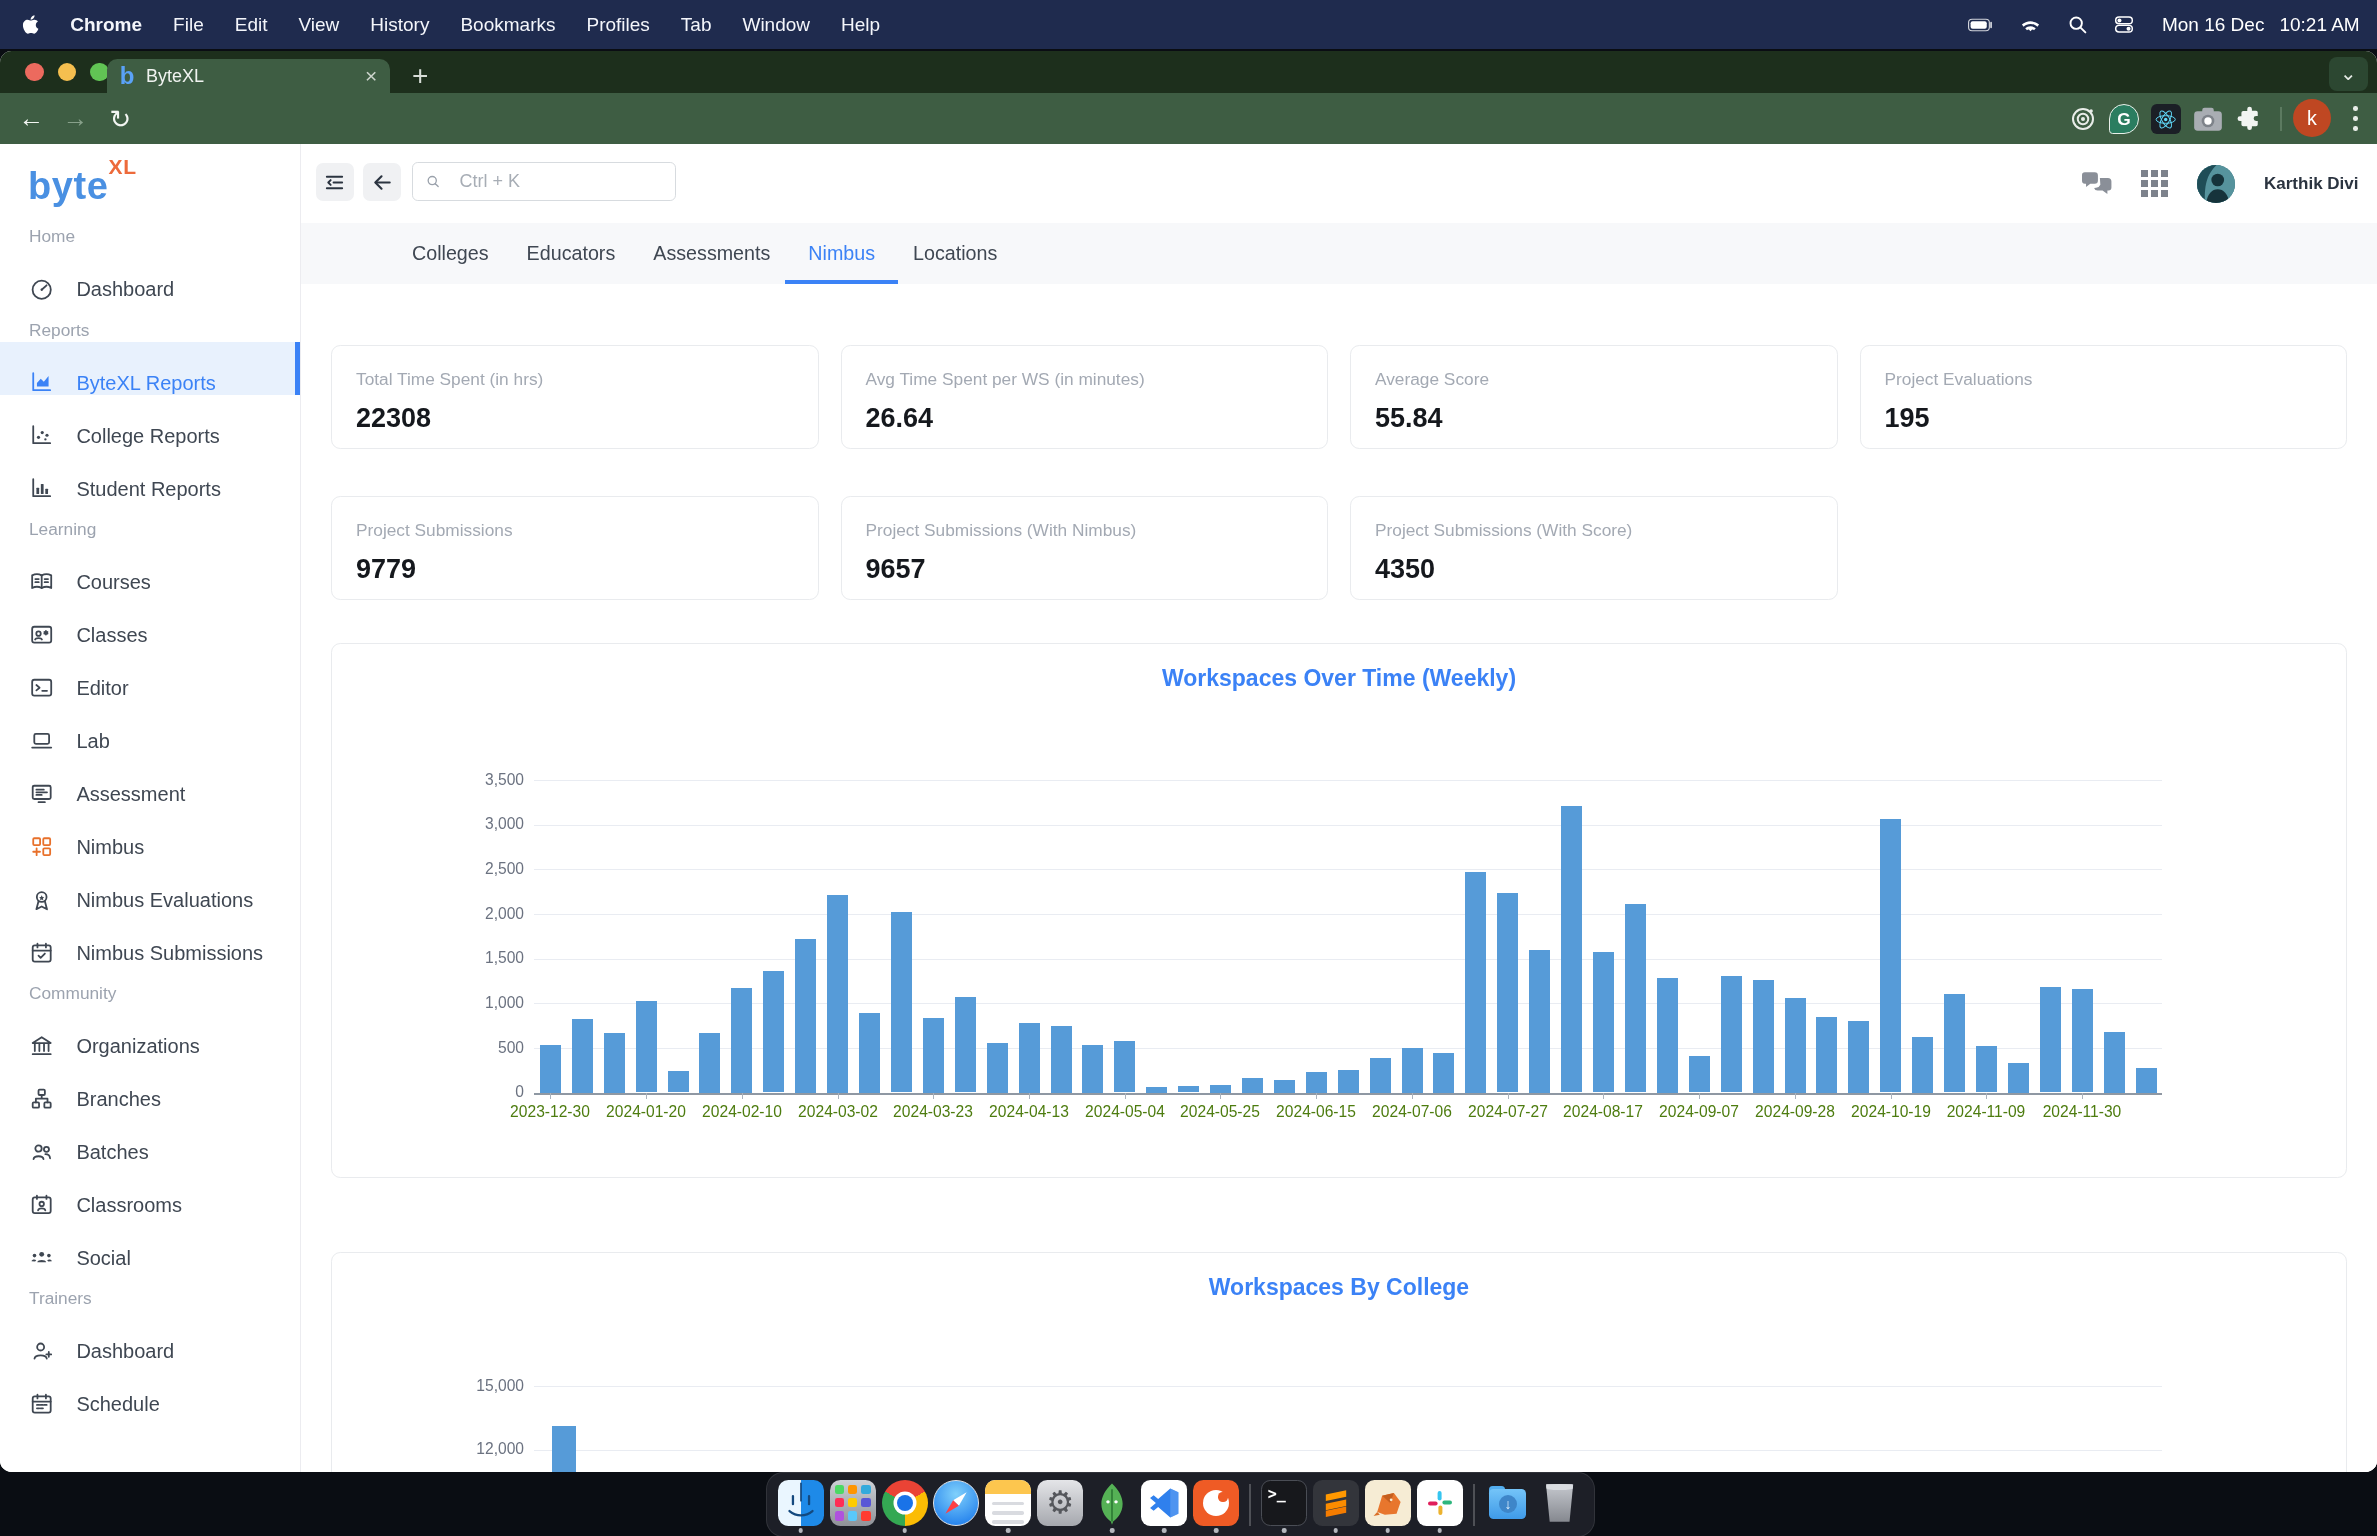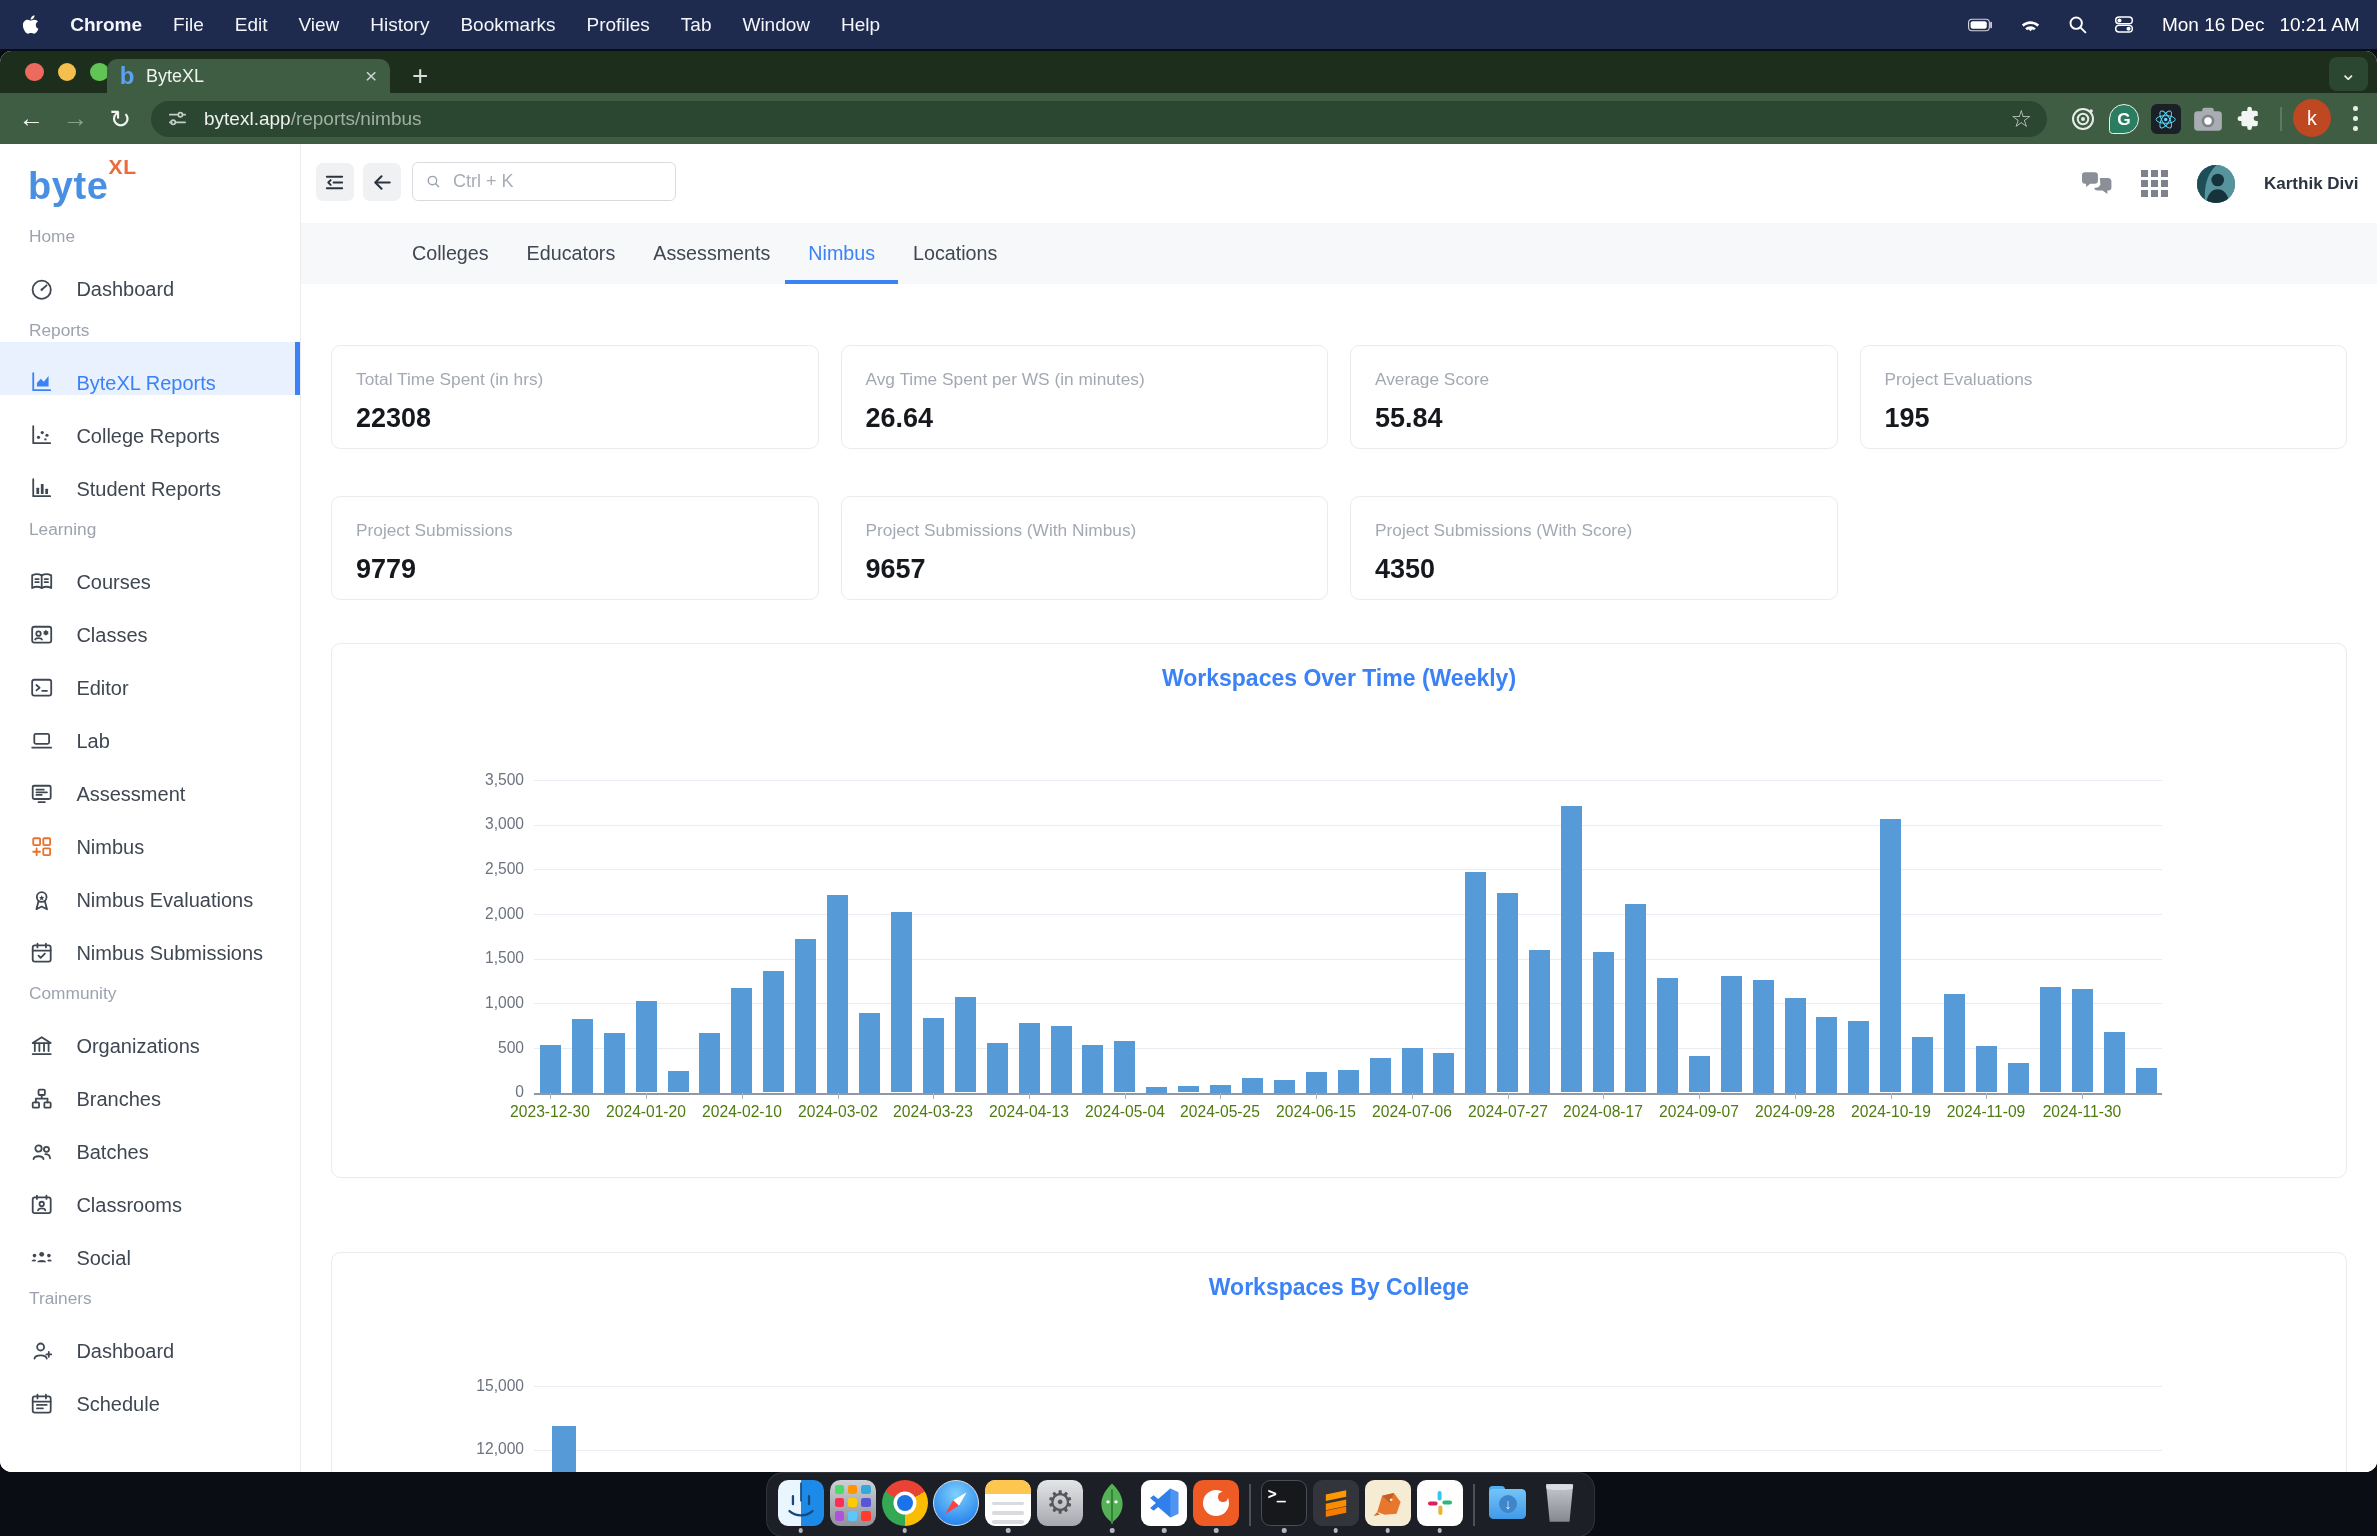--- a/index.html
+++ b/index.html
@@ -56,21 +56,21 @@
   .side-item .sicon { width:25.4px; height:25.4px; flex:0 0 auto; display:flex; }
   .side-item .sicon svg { width:25.4px; height:25.4px; }
   .side-item.active { background:#e8f1fd; color:#3b82f6; }
   .side-item.active::after { content:""; position:absolute; right:0; top:0; bottom:0; width:4.6px; background:#3b82f6; }
   #main { flex:1; display:flex; flex-direction:column; min-width:0; background:#fff; }
   #appheader { height:79px; position:relative; flex:0 0 auto; background:#fff; }
   .hbtn { position:absolute; top:19px; width:38px; height:38px; border-radius:7px; background:#f0f1f3;
     display:flex; align-items:center; justify-content:center; color:#2b3440; }
   .hbtn svg { width:23px; height:23px; }
   #searchbox { position:absolute; left:111px; top:18px; width:264px; height:39px; border:1.2px solid #d7dbdf;
-    border-radius:5.8px; display:flex; align-items:center; padding:0 11.6px; gap:12px; color:#9aa1ab; }
+    border-radius:5.8px; display:flex; align-items:center; padding:0 11.6px; gap:19px; color:#9aa1ab; }
   #searchbox input { border:none; outline:none; font-size:18px; color:#6b7280; width:100%;
     font-family:"Liberation Sans",sans-serif; background:transparent; }
   #searchbox input::placeholder { color:#a7adb5; }
   #hdr-right { position:absolute; right:18.5px; top:0; height:79px; display:flex; align-items:center; gap:29px; }
   #user-avatar { width:38px; height:38px; border-radius:50%; overflow:hidden; background:#2e6b74; display:flex; }
   #user-name { font-size:17px; font-weight:600; color:#2b3440; }
   #tabsband { height:61px; background:#f7f8fa; flex:0 0 auto; display:flex; align-items:center; padding-left:111px; gap:38px; }
   .ptab { font-size:19.7px; color:#3f4752; position:relative; height:61px; display:flex; align-items:center; }
   .ptab.active { color:#3b82f6; }
   .ptab.active::after { content:""; position:absolute; left:-23px; right:-23px; bottom:0; height:4px; background:#3b82f6; }
@@ -178,33 +178,20 @@
       <span class="tabclose">×</span>
     </div>
     <span class="newtab">+</span>
     <div id="tabsearch-chevron">⌄</div>
   </div>
 
   <div id="toolbar">
     <span class="nav-ic" style="left:14px;">←</span>
     <span class="nav-ic" style="left:58px; color:#87a08a;">→</span>
     <span class="nav-ic" style="left:103px;">↻</span>
-    <div id="omnibox">
-      <span style="display:flex;">
-        <svg width="23" height="23" viewBox="0 0 24 24" fill="none" stroke="#c3cdc4" stroke-width="1.8" stroke-linecap="round">
-            <path d="M4 8h8M18 8h2M4 16h2M10 16h10"></path>
-            <circle cx="15" cy="8" r="2.2"></circle>
-            <circle cx="7.5" cy="16" r="2.2"></circle>
-          </svg>
-      </span>
-      <span>
-        <span class="url-host">bytexl.app</span><span class="url-path">/reports/nimbus</span>
-      </span>
-      <span class="omni-star">☆</span>
-    </div>
     <span id="ext-icons">
         <span class="ext-ic" style="left: 2066px;">
           <svg width="30" height="30" viewBox="0 0 24 24" fill="none" stroke="#e8ece8" stroke-width="1.6">
             <circle cx="12" cy="12" r="8"></circle>
             <circle cx="12" cy="12" r="4.2"></circle>
             <circle cx="12" cy="12" r="1.6" fill="#e8ece8" stroke="none"></circle>
             <circle cx="18.5" cy="5.5" r="1.4" fill="#e8ece8" stroke="none"></circle>
           </svg>
         </span>
         <span class="ext-ic" style="left: 2107px;">

